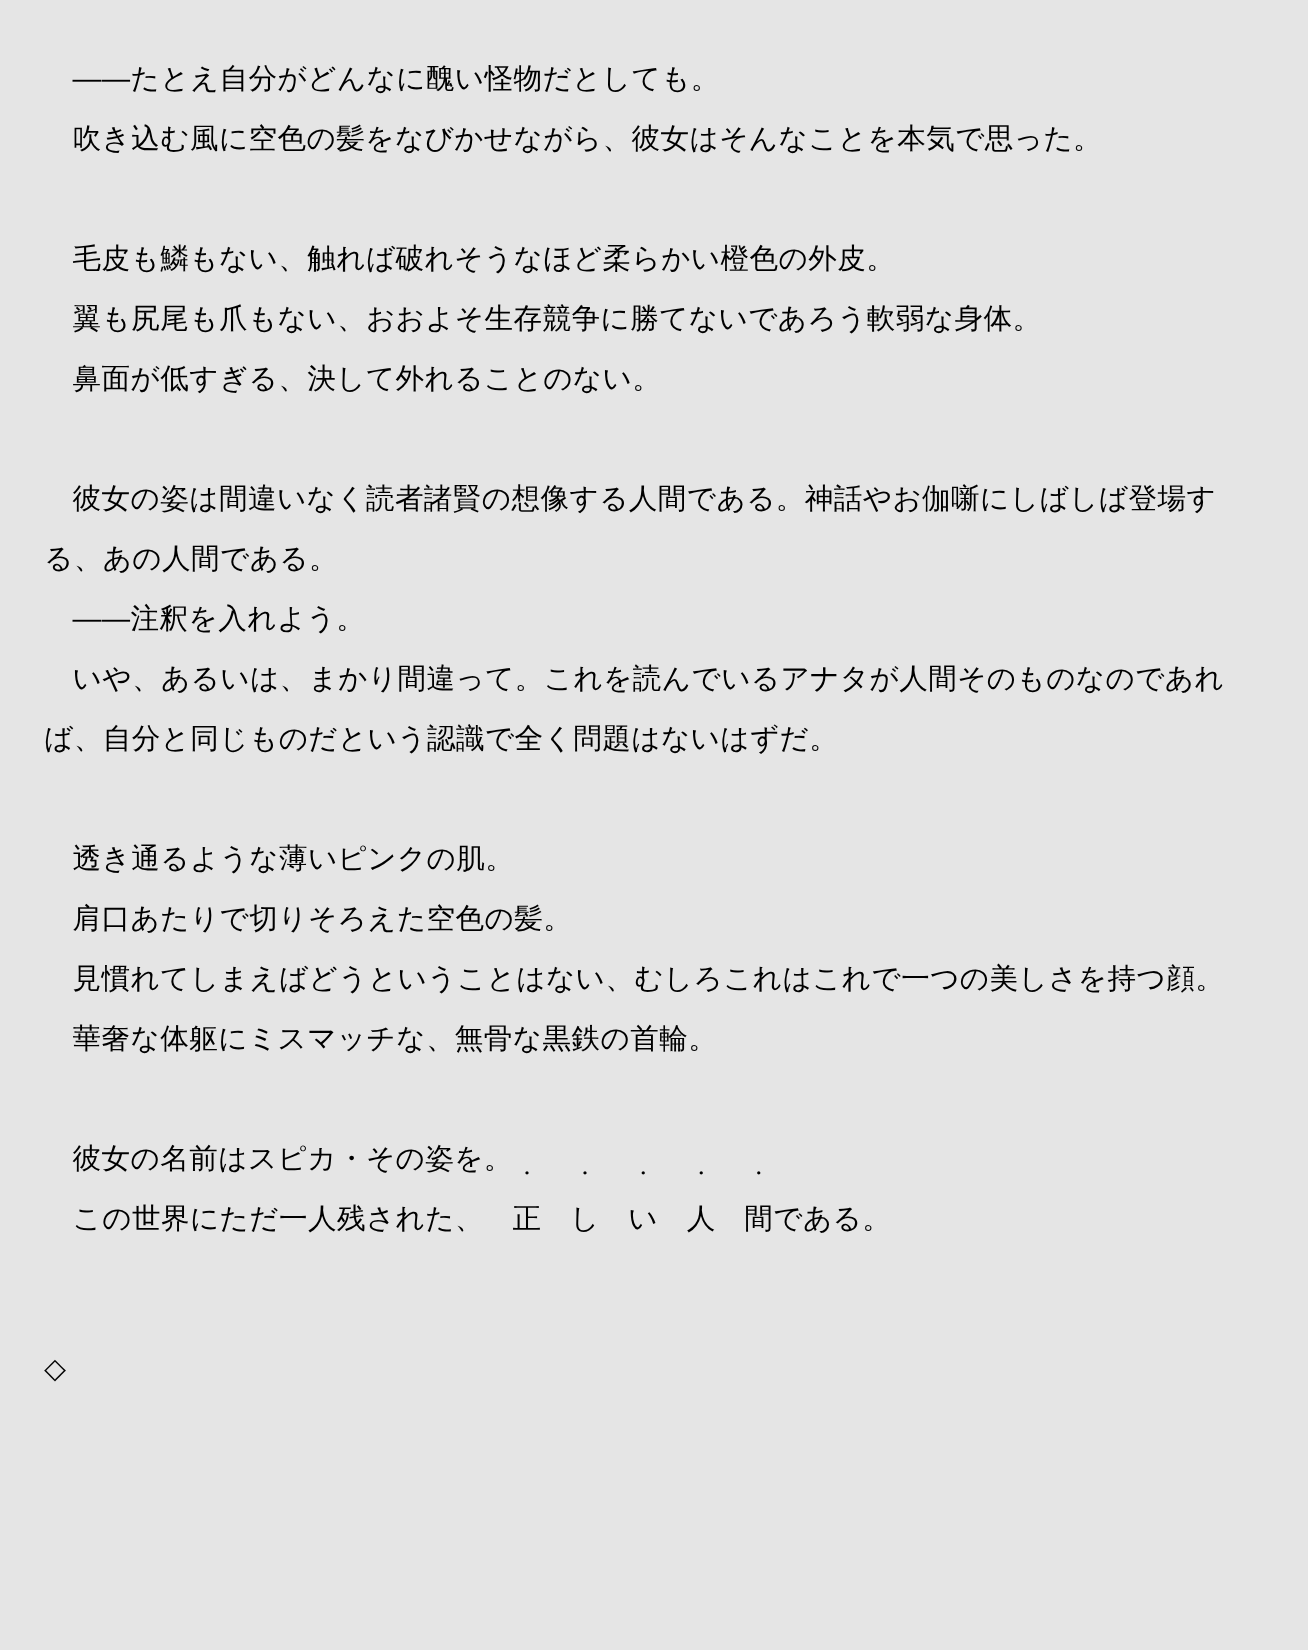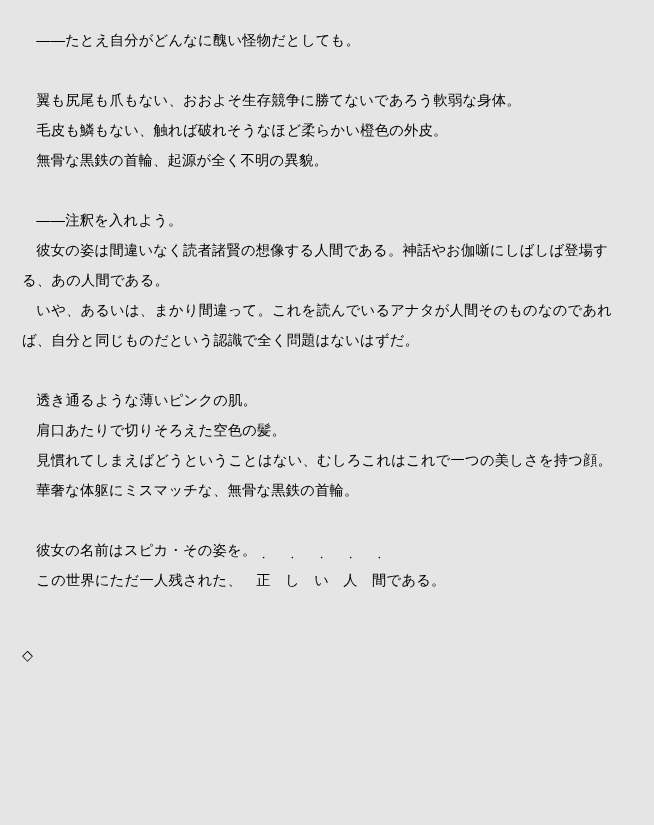--- a/index.html
+++ b/index.html
@@ -57,31 +57,32 @@
     font-size: 14.3px;
   }
 </style>
 </head>
 <body>
 
 <div class="page">
   <div class="novel">
 
     <p class="para">——たとえ自分がどんなに醜い怪物だとしても。</p>
+    <p class="para">吹き込む風に空色の髪をなびかせながら、彼女はそんなことを本気で思った。</p>
 
     <div class="blank"></div>
 
+    <p class="para">毛皮も鱗もない、触れば破れそうなほど柔らかい橙色の外皮。</p>
     <p class="para">翼も尻尾も爪もない、おおよそ生存競争に勝てないであろう軟弱な身体。</p>
-    <p class="para">毛皮も鱗もない、触れば破れそうなほど柔らかい橙色の外皮。</p>
-    <p class="para">無骨な黒鉄の首輪、起源が全く不明の異貌。</p>
+    <p class="para">鼻面が低すぎる、決して外れることのない。</p>
 
     <div class="blank"></div>
 
+    <p class="para">彼女の姿は間違いなく読者諸賢の想像する人間である。神話やお伽噺にしばしば登場する、あの人間である。</p>
     <p class="para">——注釈を入れよう。</p>
-    <p class="para">彼女の姿は間違いなく読者諸賢の想像する人間である。神話やお伽噺にしばしば登場する、あの人間である。</p>
     <p class="para">いや、あるいは、まかり間違って。これを読んでいるアナタが人間そのものなのであれば、自分と同じものだという認識で全く問題はないはずだ。</p>
 
     <div class="blank"></div>
 
     <p class="para">透き通るような薄いピンクの肌。</p>
     <p class="para">肩口あたりで切りそろえた空色の髪。</p>
     <p class="para">見慣れてしまえばどうということはない、むしろこれはこれで一つの美しさを持つ顔。</p>
     <p class="para">華奢な体躯にミスマッチな、無骨な黒鉄の首輪。</p>
 
     <div class="blank"></div>

